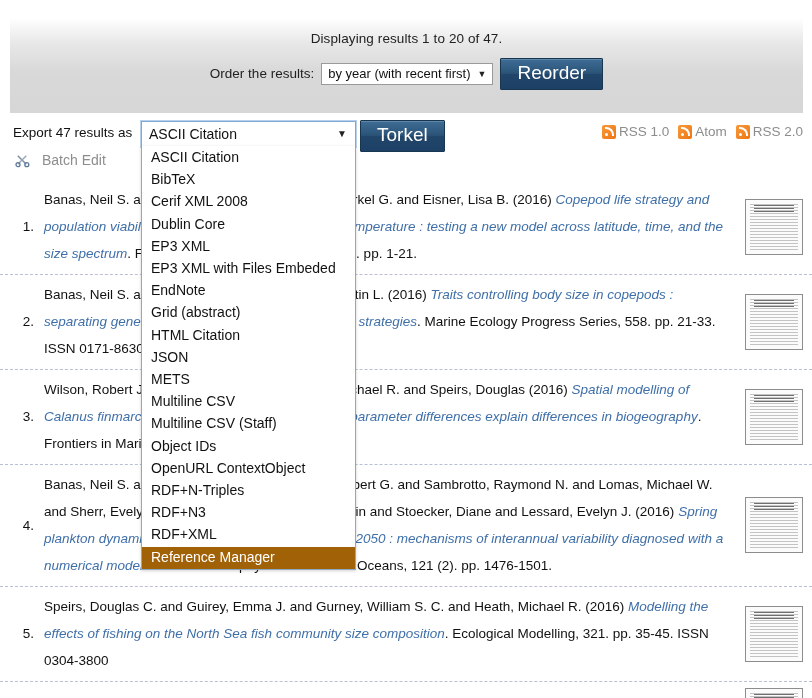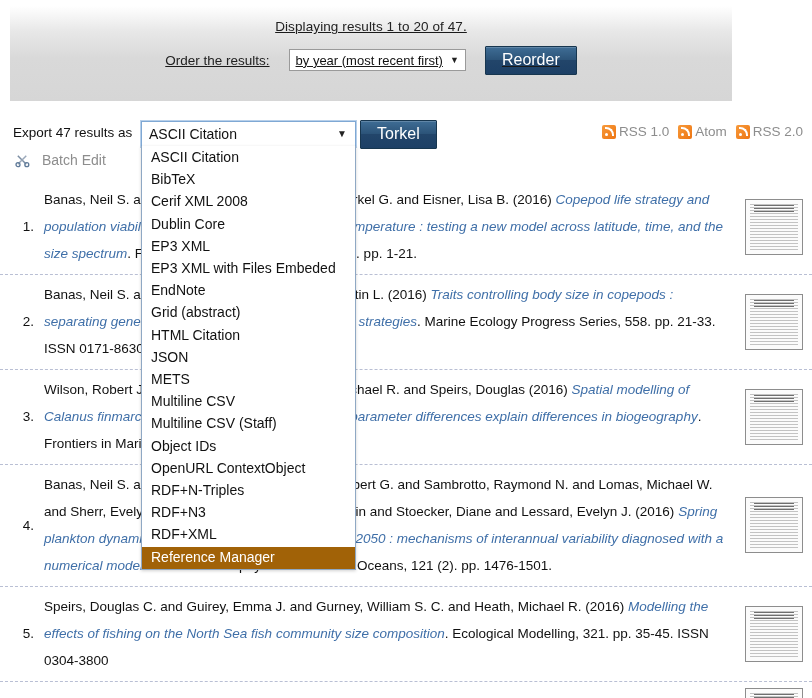--- a/index.html
+++ b/index.html
@@ -14,26 +14,25 @@
     font-size: 13px;
     color: #1a1a1a;
     overflow: hidden;
     position: relative;
   }
 
   
   #results-header {
     position: absolute;
     left: 10px;
-    top: 6px;
-    width: 722px;
+    top: 18px;
+    width: 793px;
     height: 95px;
     background: linear-gradient(to bottom, #ffffff 0%, #e8e8e8 26%, #d9d9d9 55%, #d6d6d6 100%);
     box-sizing: border-box;
-    text-decoration: underline;
   }
   .displaying-line {
     text-align: center;
     font-size: 13.5px;
     color: #222;
     padding-top: 13px;
     letter-spacing: .1px;
   }
   .nav-line {
     text-align: center;
@@ -54,21 +53,21 @@
     color: #111;
     font-weight: bold;
   }
   .order-line {
     text-align: center;
     padding-top: 12px;
     font-size: 13.5px;
     display: flex;
     justify-content: center;
     align-items: center;
-    gap: 19px;
+    gap: 7px;
   }
   .order-label { color: #222; }
 
   .select-box {
     position: relative;
     display: inline-flex;
     align-items: center;
     background: #ffffff;
     border: 1px solid #9a9a9a;
     height: 22px;
@@ -86,21 +85,21 @@
     transform: translateY(-50%);
     font-size: 9px;
     color: #222;
     line-height: 1;
   }
 
   .btn-blue {
     background: linear-gradient(to bottom, #3f6d95 0%, #2b5378 48%, #22456a 50%, #1d4066 100%);
     border: 1px solid #17364f;
     color: #ffffff;
-    font-size: 16px;
+    font-size: 19px;
     padding: 4px 16px 5px 16px;
     cursor: pointer;
     border-radius: 1px;
     font-family: "Liberation Sans", sans-serif;
     line-height: 1.1;
     box-shadow: inset 0 1px 0 rgba(255,255,255,.18);
   }
 
   
   #export-row {
@@ -321,21 +320,21 @@
 <body>
 
 <div id="results-header">
 
   <div class="displaying-line">Displaying results 1 to 20 of 47.</div>
 
 
   <div class="order-line">
     <span class="order-label">Order the results:</span>
     <span class="select-box" id="order-select">
-      <span>by year (most recent first)</span>
+      <span>by year (with recent first)</span>
       <span class="caret">▼</span>
     </span>
     <button class="btn-blue">Reorder</button>
   </div>
 </div>
 
 <div id="export-row">
 
   <span class="export-label">Export 47 results as</span>
 

